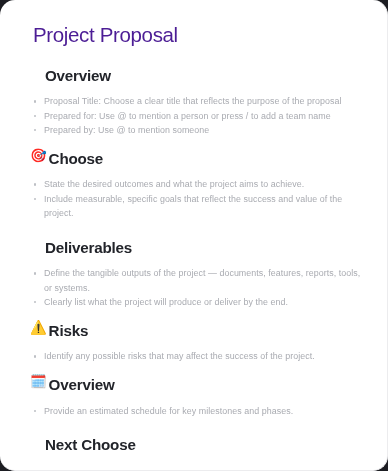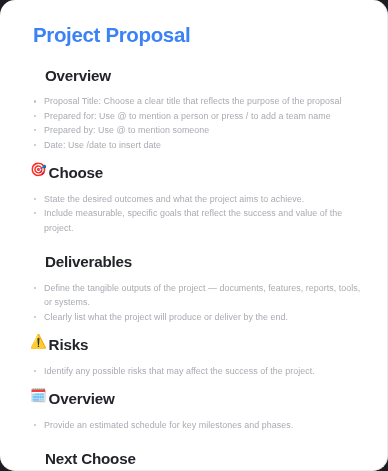--- a/index.html
+++ b/index.html
@@ -28,24 +28,24 @@
 
   #doc-body {
     box-sizing: border-box;
     padding: 22px 18px 0 18px;
   }
 
   
   .doc-title {
     margin: 0 0 0 15px;
     font-size: 20.5px;
-    font-weight: bold;
+    font-weight: normal;
     line-height: 1.25;
     letter-spacing: -0.35px;
-    color: #3b82f6;
+    color: #4c1d95;
   }
 
   
   .section {
     margin: 0;
   }
 
   .section-heading {
     display: flex;
     align-items: flex-start;
@@ -119,21 +119,20 @@
     <div id="sections-container">
         <div class="section">
           <div class="section-heading indented">
             <span>Overview</span>
           </div>
           <div class="gap-h-to-list"></div>
           <ul class="bullet-list">
             <li class="bullet-item">Proposal Title: Choose a clear title that reflects the purpose of the proposal</li>
             <li class="bullet-item">Prepared for: Use @ to mention a person or press / to add a team name</li>
             <li class="bullet-item">Prepared by: Use @ to mention someone</li>
-            <li class="bullet-item">Date: Use /date to insert date</li>
           </ul>
           <div class="gap-list-to-h-sm"></div>
         </div>
         <div class="section">
           <div class="section-heading with-emoji">
             <span class="heading-emoji">🎯</span>
             <span>Choose</span>
           </div>
           <div class="gap-h-to-list"></div>
           <ul class="bullet-list">

